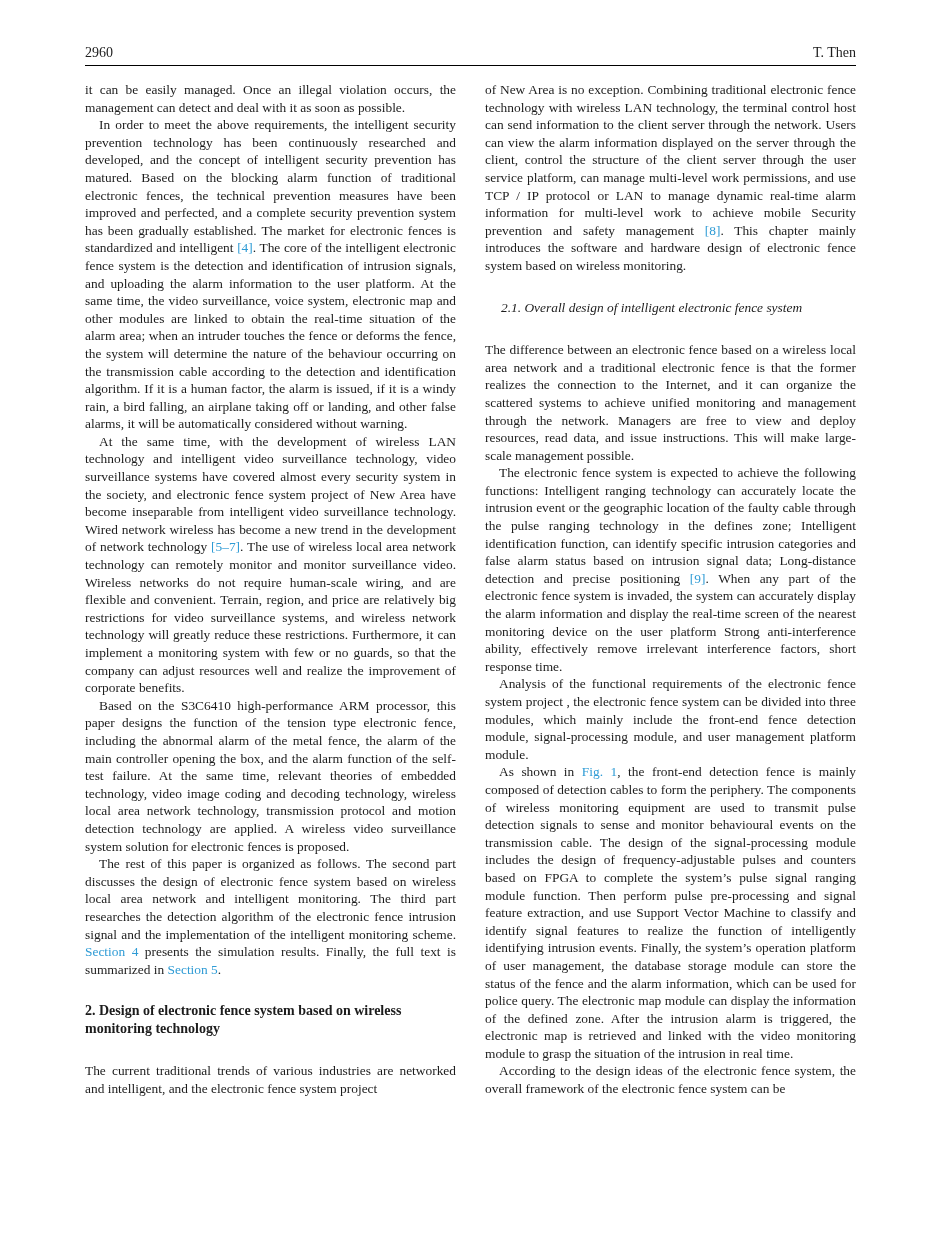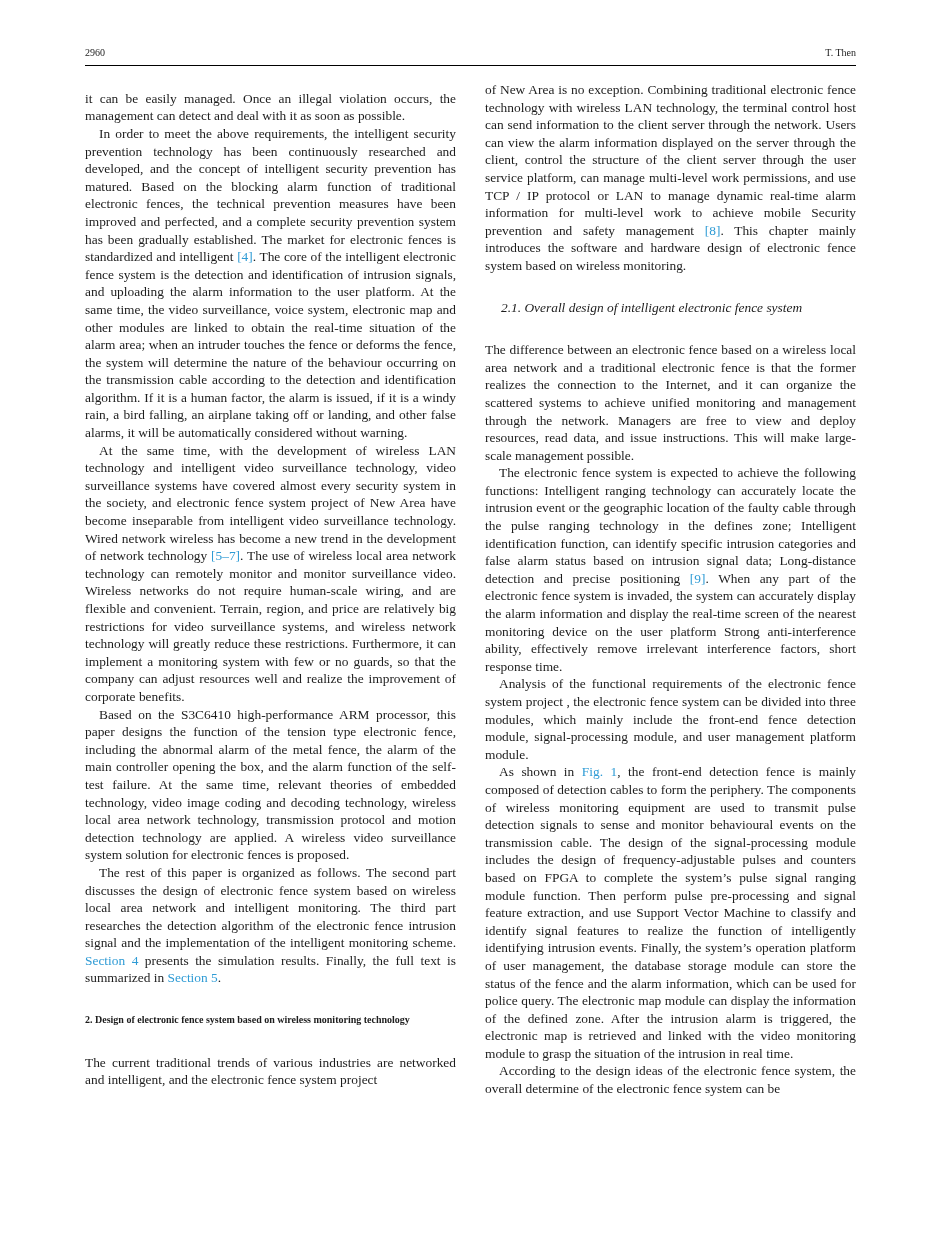--- a/index.html
+++ b/index.html
@@ -11,44 +11,43 @@
     background: #ffffff;
     padding: 45px 69px 0 85px;
     font-family: "Liberation Serif", serif;
     color: #1c1c1c;
     overflow: hidden;
   }
   .page-header {
     display: flex;
     justify-content: space-between;
     align-items: flex-end;
-    font-size: 10px;
+    font-size: 14px;
     line-height: 16px;
   }
   .header-rule {
     border: none;
     border-top: 1.4px solid #000;
     margin: 4px 0 0 0;
   }
   .two-col {
     display: flex;
     gap: 29px;
     margin-top: 15px;
-    align-items: center;
   }
   .col {
     width: 371px;
     font-size: 13.4px;
     line-height: 17.6px;
     text-align: justify;
   }
   p.para { margin: 0; }
   p.indent { text-indent: 14px; }
   h3.sec {
-    font-size: 10px;
+    font-size: 14px;
     line-height: 17.6px;
     font-weight: bold;
     margin: 24px 0 25px 0;
     text-align: left;
   }
   h4.subsec {
     font-size: 13.4px;
     line-height: 17.6px;
     font-weight: normal;
     font-style: italic;
@@ -80,16 +79,16 @@
         <h3 class="sec">2. Design of electronic fence system based on wireless monitoring technology</h3>
         <p class="para">The current traditional trends of various industries are networked and intelligent, and the electronic fence system project</p>
       </div>
     <div class="col" id="col-right">
         <p class="para">of New Area is no exception. Combining traditional electronic fence technology with wireless LAN technology, the terminal control host can send information to the client server through the network. Users can view the alarm information displayed on the server through the client, control the structure of the client server through the user service platform, can manage multi-level work permissions, and use TCP / IP protocol or LAN to manage dynamic real-time alarm information for multi-level work to achieve mobile Security prevention and safety management <a class="ref">[8]</a>. This chapter mainly introduces the software and hardware design of electronic fence system based on wireless monitoring.</p>
         <h4 class="subsec">2.1. Overall design of intelligent electronic fence system</h4>
         <p class="para">The difference between an electronic fence based on a wireless local area network and a traditional electronic fence is that the former realizes the connection to the Internet, and it can organize the scattered systems to achieve unified monitoring and management through the network. Managers are free to view and deploy resources, read data, and issue instructions. This will make large-scale management possible.</p>
         <p class="para indent">The electronic fence system is expected to achieve the following functions: Intelligent ranging technology can accurately locate the intrusion event or the geographic location of the faulty cable through the pulse ranging technology in the defines zone; Intelligent identification function, can identify specific intrusion categories and false alarm status based on intrusion signal data; Long-distance detection and precise positioning <a class="ref">[9]</a>. When any part of the electronic fence system is invaded, the system can accurately display the alarm information and display the real-time screen of the nearest monitoring device on the user platform Strong anti-interference ability, effectively remove irrelevant interference factors, short response time.</p>
         <p class="para indent">Analysis of the functional requirements of the electronic fence system project , the electronic fence system can be divided into three modules, which mainly include the front-end fence detection module, signal-processing module, and user management platform module.</p>
         <p class="para indent">As shown in <a class="ref">Fig. 1</a>, the front-end detection fence is mainly composed of detection cables to form the periphery. The components of wireless monitoring equipment are used to transmit pulse detection signals to sense and monitor behavioural events on the transmission cable. The design of the signal-processing module includes the design of frequency-adjustable pulses and counters based on FPGA to complete the system’s pulse signal ranging module function. Then perform pulse pre-processing and signal feature extraction, and use Support Vector Machine to classify and identify signal features to realize the function of intelligently identifying intrusion events. Finally, the system’s operation platform of user management, the database storage module can store the status of the fence and the alarm information, which can be used for police query. The electronic map module can display the information of the defined zone. After the intrusion alarm is triggered, the electronic map is retrieved and linked with the video monitoring module to grasp the situation of the intrusion in real time.</p>
-        <p class="para indent">According to the design ideas of the electronic fence system, the overall determine of the electronic fence system can be</p>
+        <p class="para indent">According to the design ideas of the electronic fence system, the overall framework of the electronic fence system can be</p>
       </div>
   </div>
 </div>
 
 </body></html>

